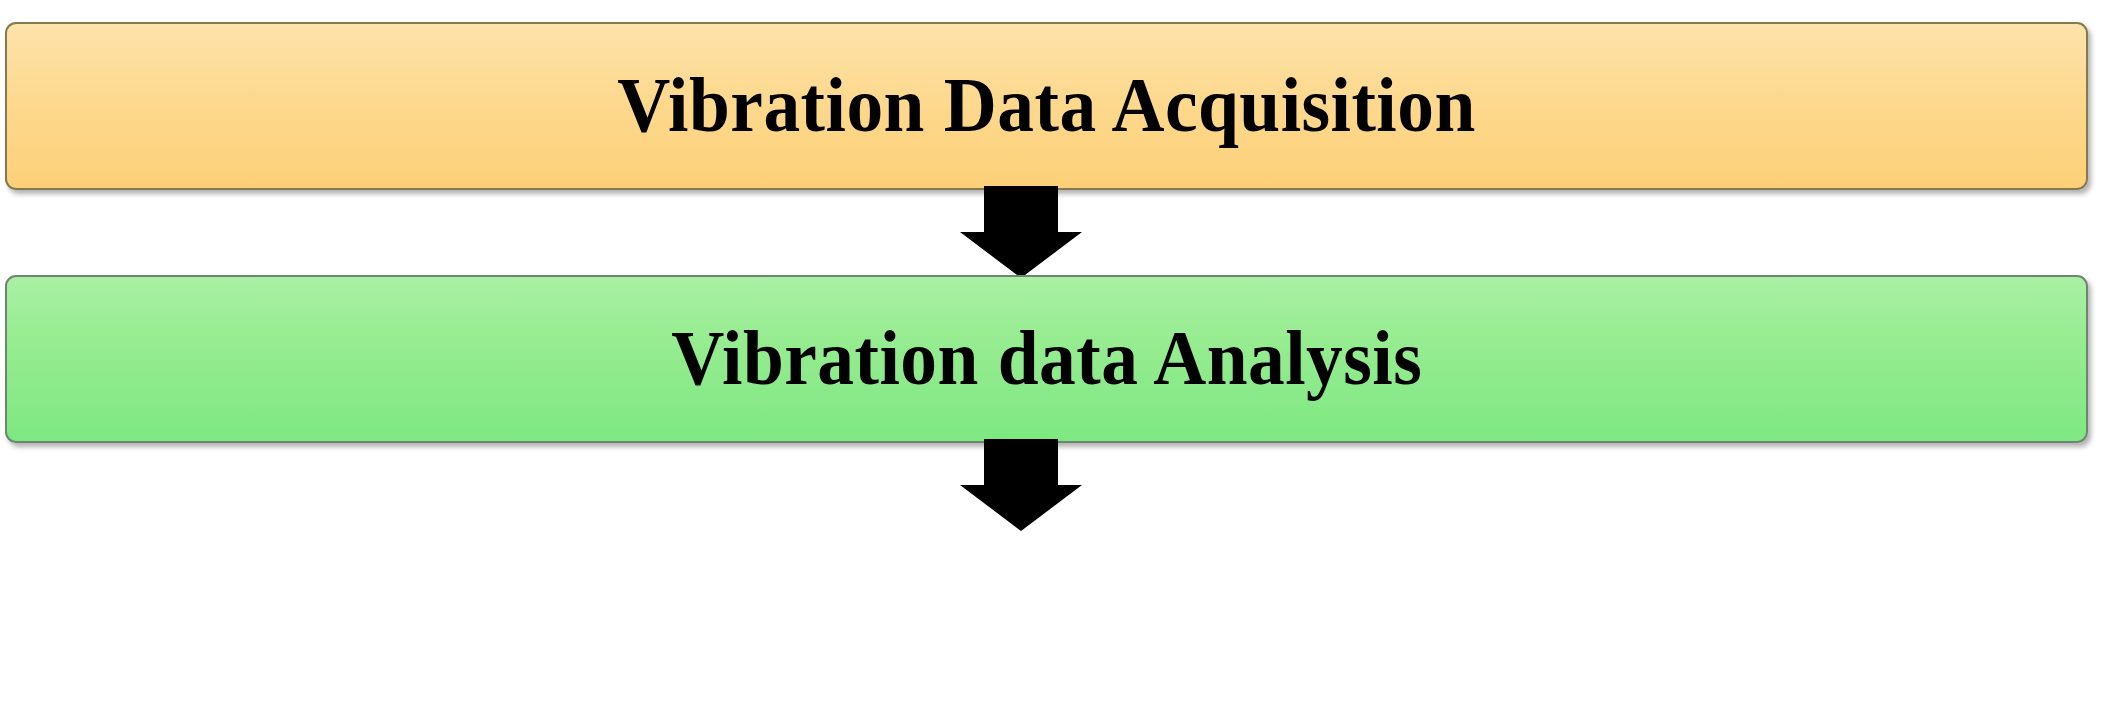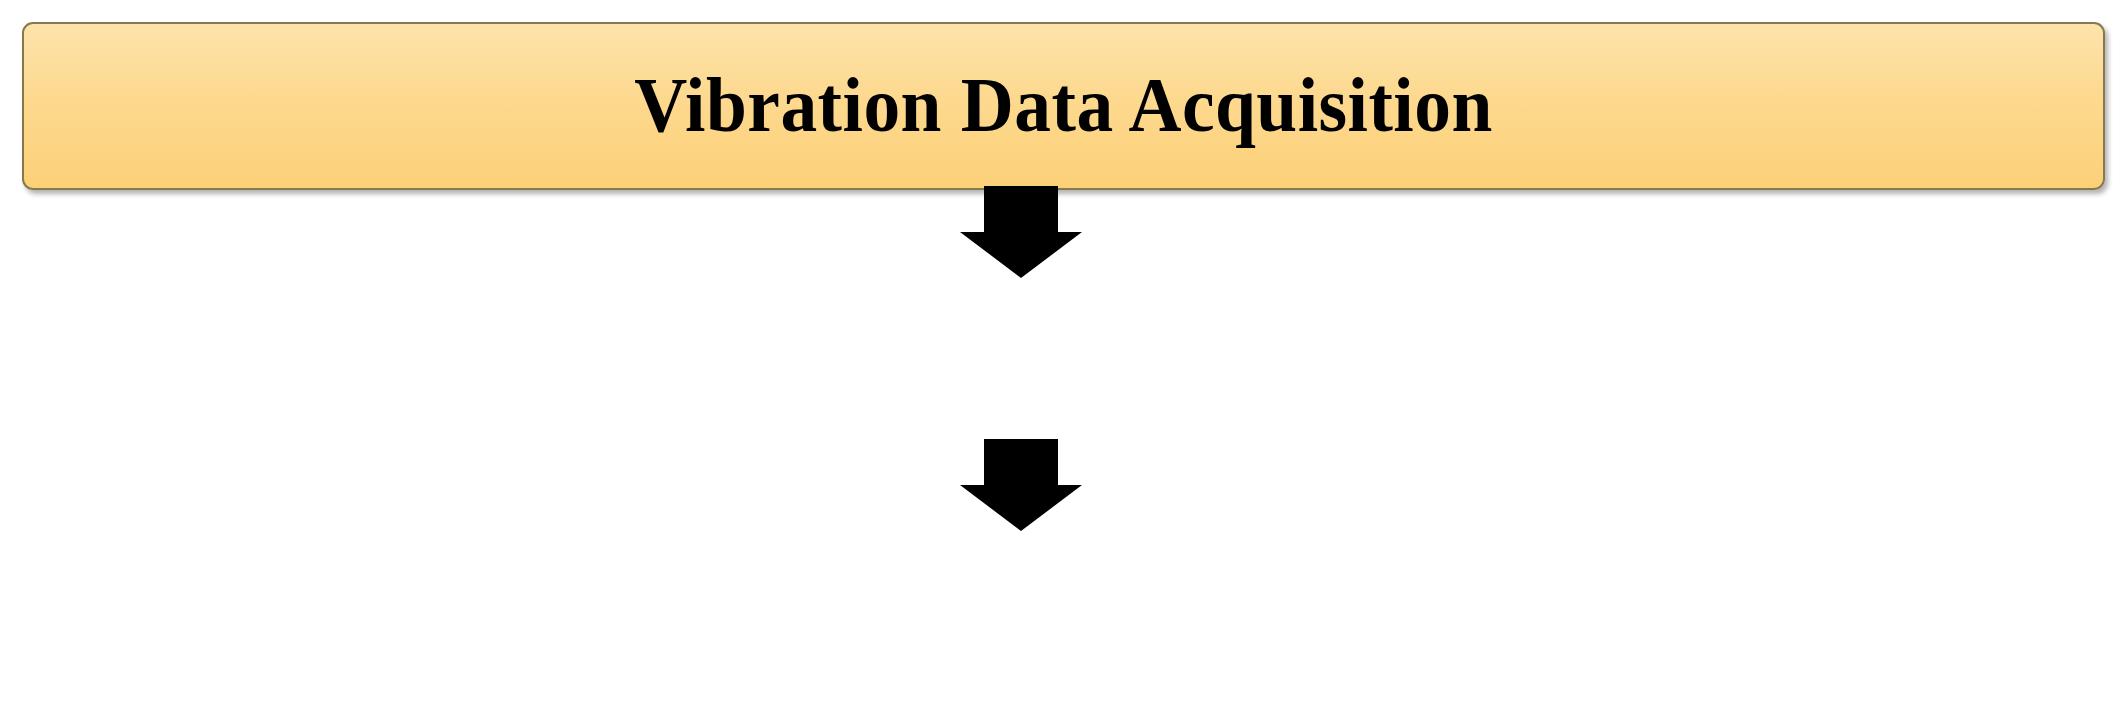--- a/index.html
+++ b/index.html
@@ -18,21 +18,21 @@
   #diagram {
     position: relative;
     width: 2125px;
     height: 716px;
     background: #ffffff;
   }
 
   
   .proc-box {
     position: absolute;
-    left: 22px;
+    left: 5px;
     width: 2083px;
     box-sizing: border-box;
     border-radius: 11px;
     display: flex;
     align-items: center;
     justify-content: center;
     text-align: left;
     overflow: hidden;
   }
 
@@ -107,20 +107,23 @@
   <div class="proc-box" id="box-acquisition">
     <span class="label">Vibration Data Acquisition</span>
   </div>
 
   <div class="block-arrow" id="arrow-1">
     <svg viewBox="0 0 122 92" xmlns="http://www.w3.org/2000/svg" aria-hidden="true">
       <polygon points="24,0 98,0 98,46 122,46 61,92 0,46 24,46" fill="#000000"></polygon>
     </svg>
   </div>
 
+  <div class="proc-box" id="box-analysis">
+    <span class="label">Vibration data Analysis</span>
+  </div>
 
   <div class="block-arrow" id="arrow-2">
     <svg viewBox="0 0 122 92" xmlns="http://www.w3.org/2000/svg" aria-hidden="true">
       <polygon points="24,0 98,0 98,46 122,46 61,92 0,46 24,46" fill="#000000"></polygon>
     </svg>
   </div>
 
 
 </div>
 

